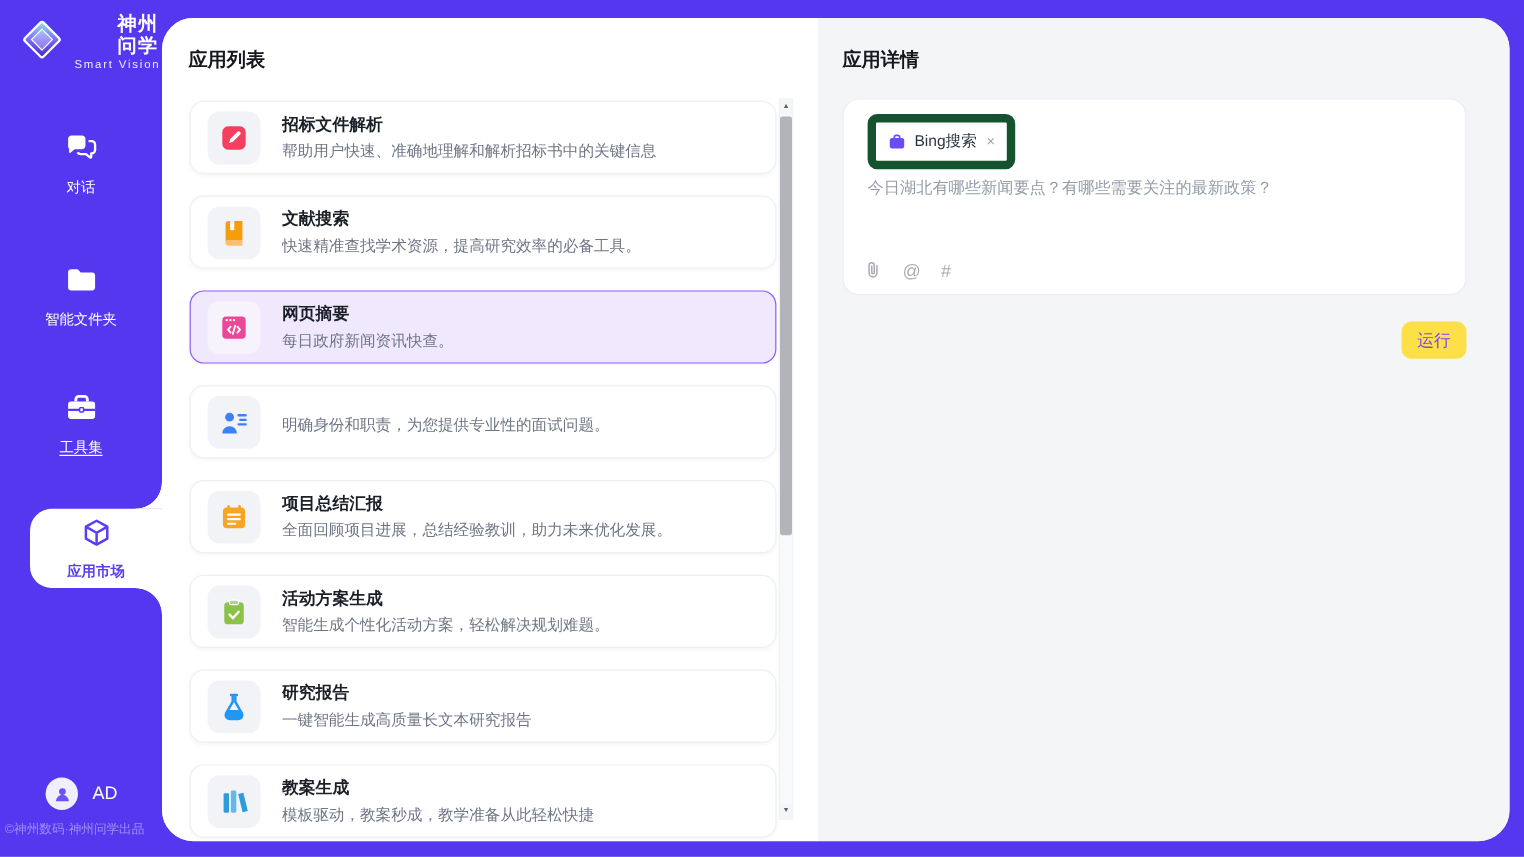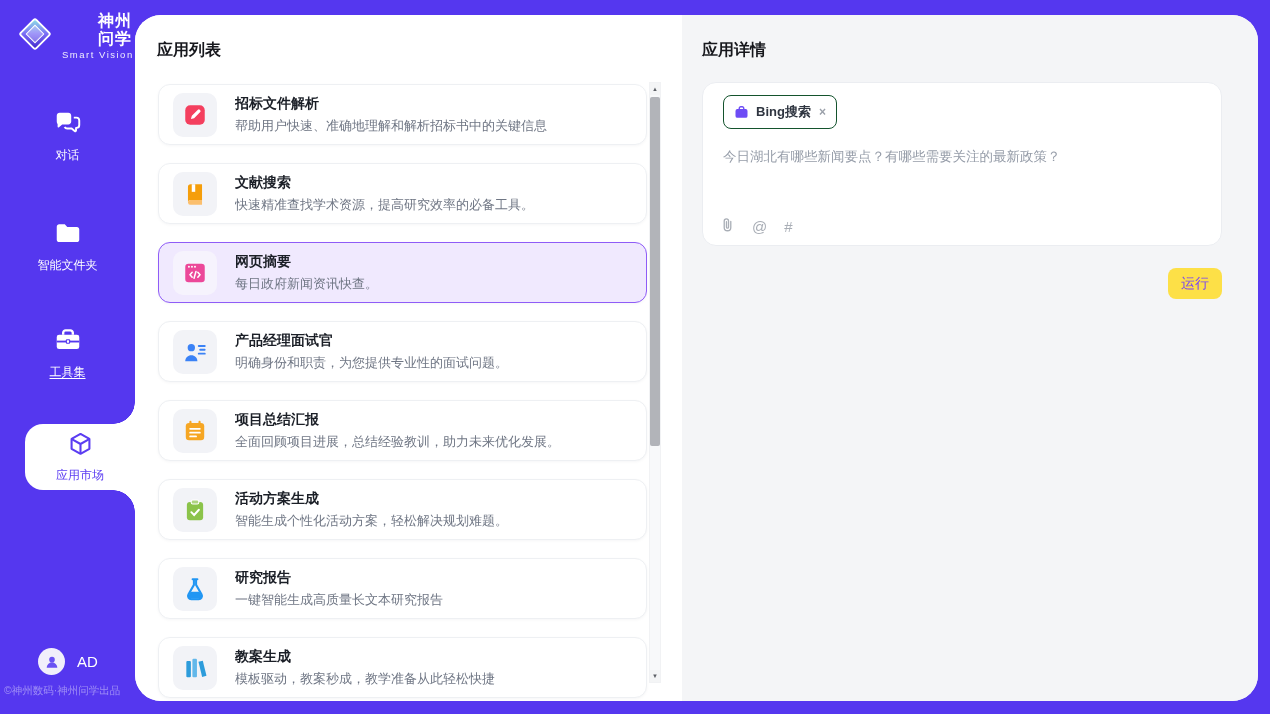--- a/index.html
+++ b/index.html
@@ -16,21 +16,21 @@
   .logo-text .sub{color:rgba(255,255,255,.9);font-size:9.5px;letter-spacing:1.5px;}
   .nav-item{position:absolute;left:0;width:135px;display:flex;flex-direction:column;align-items:center;cursor:pointer;}
   .nav-item .lbl{margin-top:5px;color:#fff;font-size:12px;}
   .nav-item .lbl.u{text-decoration:underline;text-underline-offset:2px;}
   .nav-active{position:absolute;left:25px;top:424px;width:110px;height:66px;background:#fff;
     border-radius:18px 0 0 18px;display:flex;flex-direction:column;align-items:center;justify-content:center;cursor:pointer;}
   .nav-active::before{content:"";position:absolute;right:0;top:-22px;width:22px;height:22px;
     background:radial-gradient(circle 22px at 0 0,rgba(0,0,0,0) 21.5px,#fff 22px);}
   .nav-active::after{content:"";position:absolute;right:0;bottom:-22px;width:22px;height:22px;
     background:radial-gradient(circle 22px at 0 100%,rgba(0,0,0,0) 21.5px,#fff 22px);}
-  .nav-active .lbl{margin-top:4px;color:#5b3df2;font-size:12px;}
+  .nav-active .lbl{margin-top:4px;color:#5b3df2;font-size:12px;font-weight:bold;}
   .user-row{position:absolute;left:38px;top:648px;display:flex;align-items:center;gap:12px;cursor:pointer;}
   .avatar{width:27px;height:27px;border-radius:50%;background:#f1effb;display:flex;align-items:center;justify-content:center;}
   .user-name{color:#fff;font-size:15px;}
   .side-footer{position:absolute;left:4px;top:684px;width:131px;color:rgba(255,255,255,.42);font-size:10.5px;white-space:nowrap;}
   
   .main-panel{position:absolute;left:135px;top:15px;width:1123px;height:686px;background:#f4f5f7;
     border-radius:26px;overflow:hidden;}
   .list-pane{position:absolute;left:0;top:0;width:547px;height:100%;background:#fff;}
   .pane-title{position:absolute;left:22px;top:25px;font-size:16px;font-weight:bold;color:#17181d;}
   .cards{position:absolute;left:23px;top:69px;width:489px;display:flex;flex-direction:column;gap:18px;}
@@ -46,21 +46,21 @@
   .scrollbar{position:absolute;left:514px;top:67px;width:12px;height:601px;background:#f8f9fa;border:1px solid #f1f2f4;box-sizing:border-box;}
   .sb-btn{position:absolute;left:0;width:10px;height:12px;display:flex;align-items:center;justify-content:center;
     font-size:6px;color:#5d6066;background:#f4f5f6;cursor:pointer;}
   .sb-up{top:0;}  .sb-down{bottom:0;}
   .sb-thumb{position:absolute;left:0;top:14px;width:10px;height:349px;background:#b2b4b9;border-radius:2px;cursor:pointer;}
   
   .detail-pane{position:absolute;left:547px;top:0;width:576px;height:100%;background:#f4f5f7;}
   .detail-card{position:absolute;left:20px;top:67px;width:520px;height:164px;background:#fff;
     border:1px solid #ebedf1;border-radius:14px;box-sizing:border-box;}
   .chip{position:absolute;left:20px;top:12px;height:32px;display:inline-flex;align-items:center;gap:7px;
-    padding:0 10px;background:#fff;border:1px solid #14532d;border-radius:8px;cursor:pointer;font-weight:bold;}
+    padding:0 10px;background:#fff;border:7px solid #14532d;border-radius:8px;cursor:pointer;}
   .chip-label{font-size:13px;color:#2f3540;}
   .chip-close{font-size:12px;color:#9aa0a9;cursor:pointer;margin-left:1px;}
   .query{position:absolute;left:20px;top:64px;width:470px;font-size:13.5px;color:#959ca8;line-height:1.5;cursor:text;}
   .attach-row{position:absolute;left:17px;top:134px;display:flex;align-items:center;gap:17px;color:#a9aeb6;}
   .attach-row .glyph{font-size:15px;line-height:1;cursor:pointer;}
   .run-btn{position:absolute;right:36px;top:253px;width:54px;height:31px;background:#fde047;border:none;
     border-radius:8px;color:#7a45f6;font-size:14px;font-family:inherit;cursor:pointer;display:flex;align-items:center;justify-content:center;}
 </style>
 </head>
 <body>
@@ -197,21 +197,20 @@
 
       <div class="card">
         <div class="tile">
           <svg width="26" height="26" viewBox="0 0 24 24">
             <circle cx="8.6" cy="8" r="3.4" fill="#3b82f6"></circle>
             <path d="M3 20.5c0-3.4 2.5-5.6 5.6-5.6s5.6 2.2 5.6 5.6z" fill="#3b82f6"></path>
             <path d="M15.5 6.5H21M16.8 10h4.1M15.5 13.5H21" stroke="#3b82f6" stroke-width="1.8" stroke-linecap="round"></path>
           </svg>
         </div>
         <div class="card-text">
-          <div class="card-title">产品经理面试官</div>
           <div class="card-desc">明确身份和职责，为您提供专业性的面试问题。</div>
         </div>
       </div>
 
       <div class="card">
         <div class="tile">
           <svg width="26" height="26" viewBox="0 0 24 24">
             <rect x="3.5" y="4.5" width="17" height="16" rx="3" fill="#f6a623"></rect>
             <rect x="6.8" y="2.6" width="2" height="3.6" rx="1" fill="#f6a623"></rect>
             <rect x="15.2" y="2.6" width="2" height="3.6" rx="1" fill="#f6a623"></rect>

